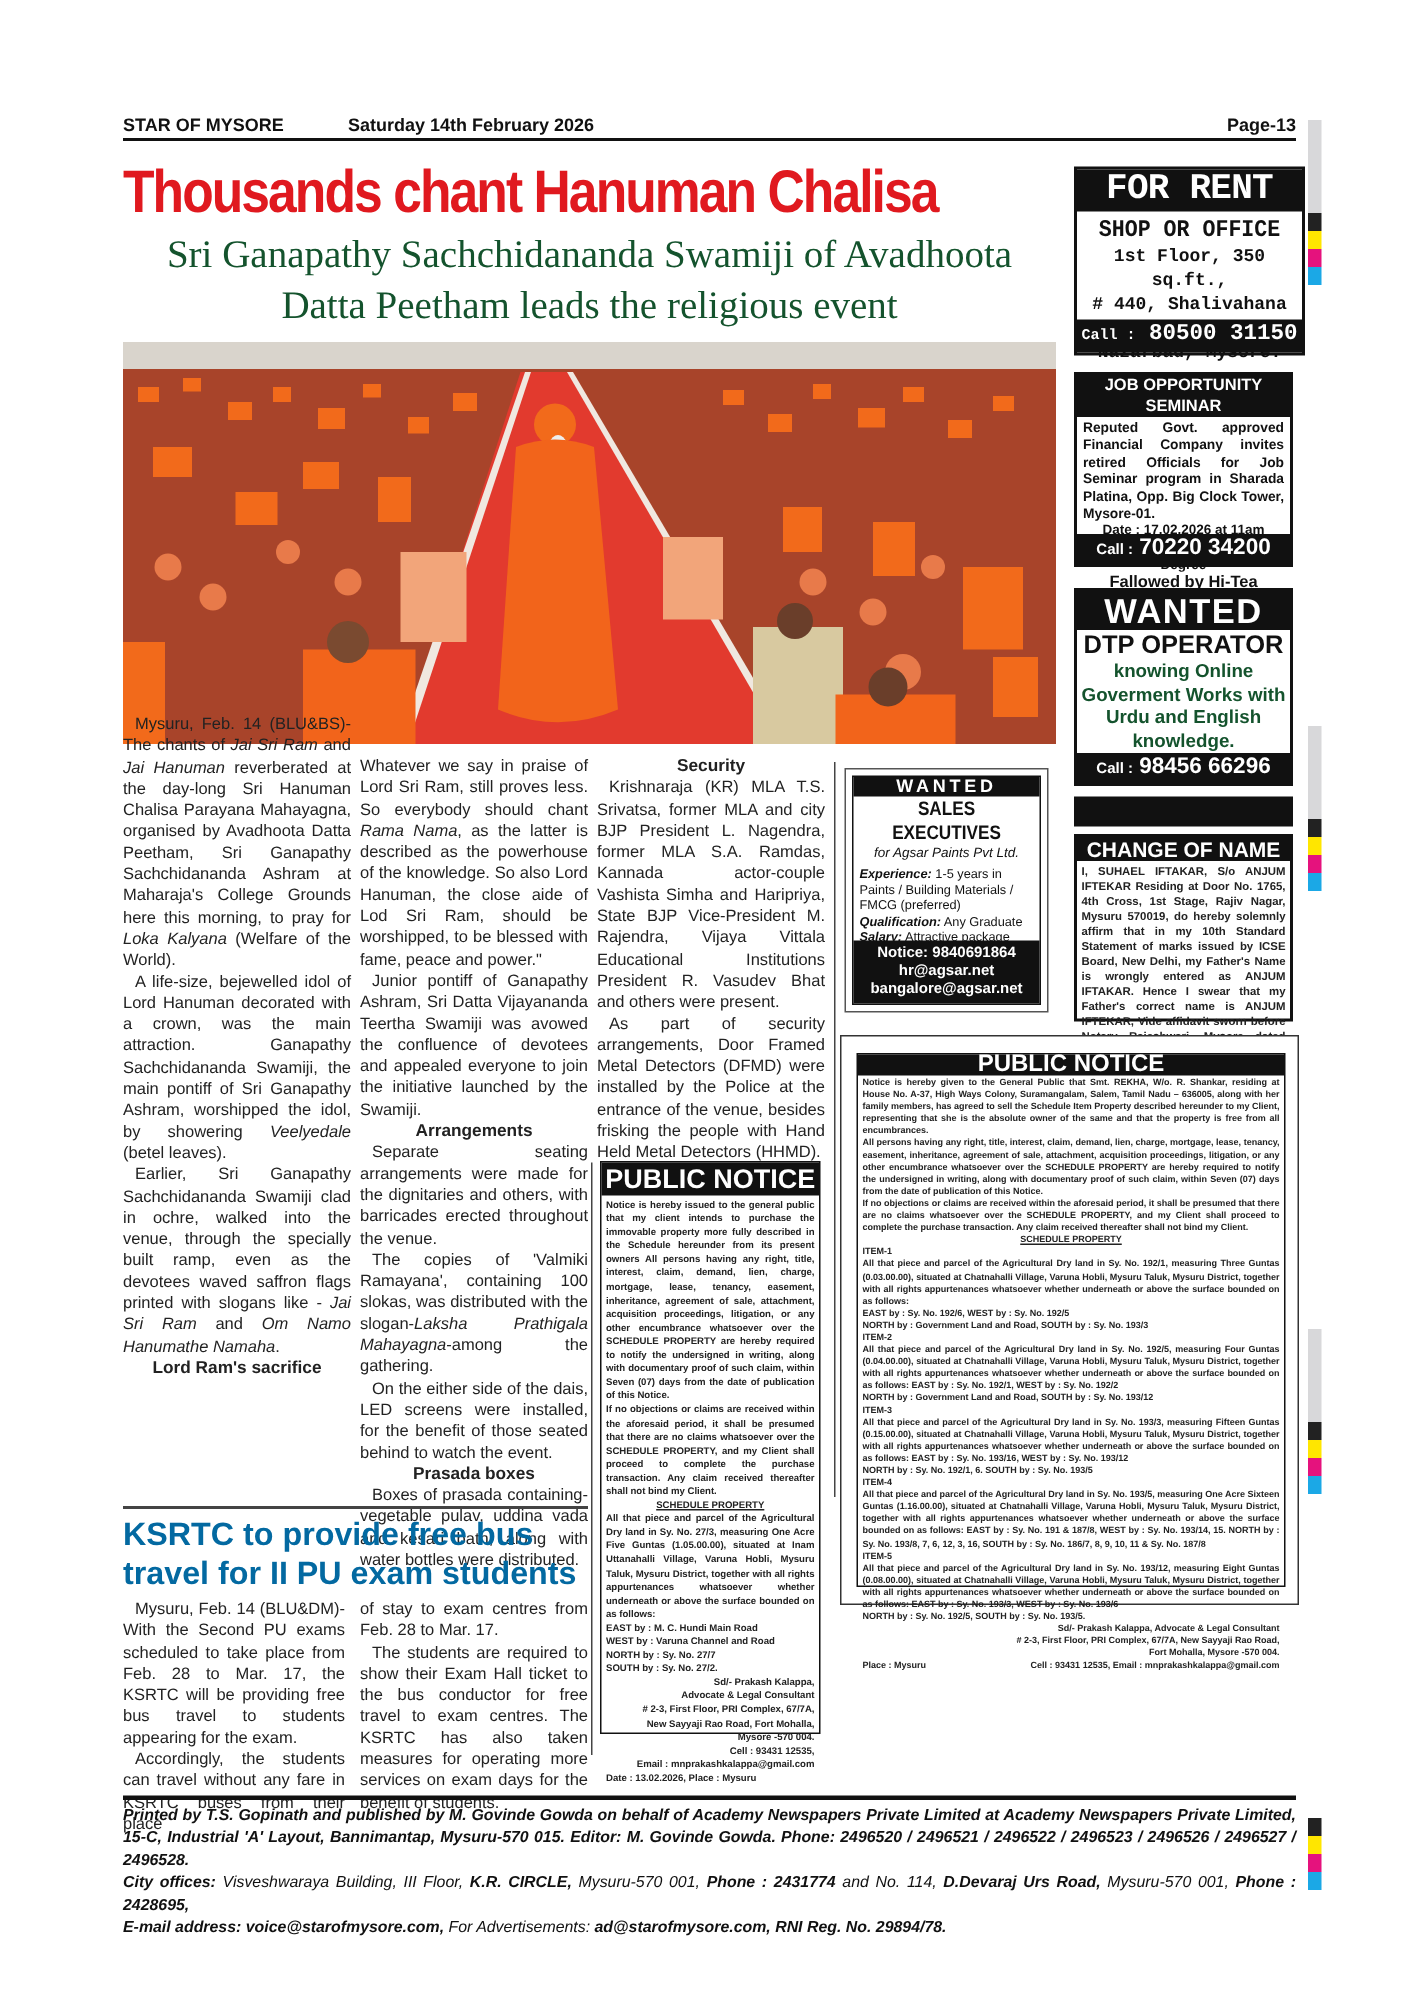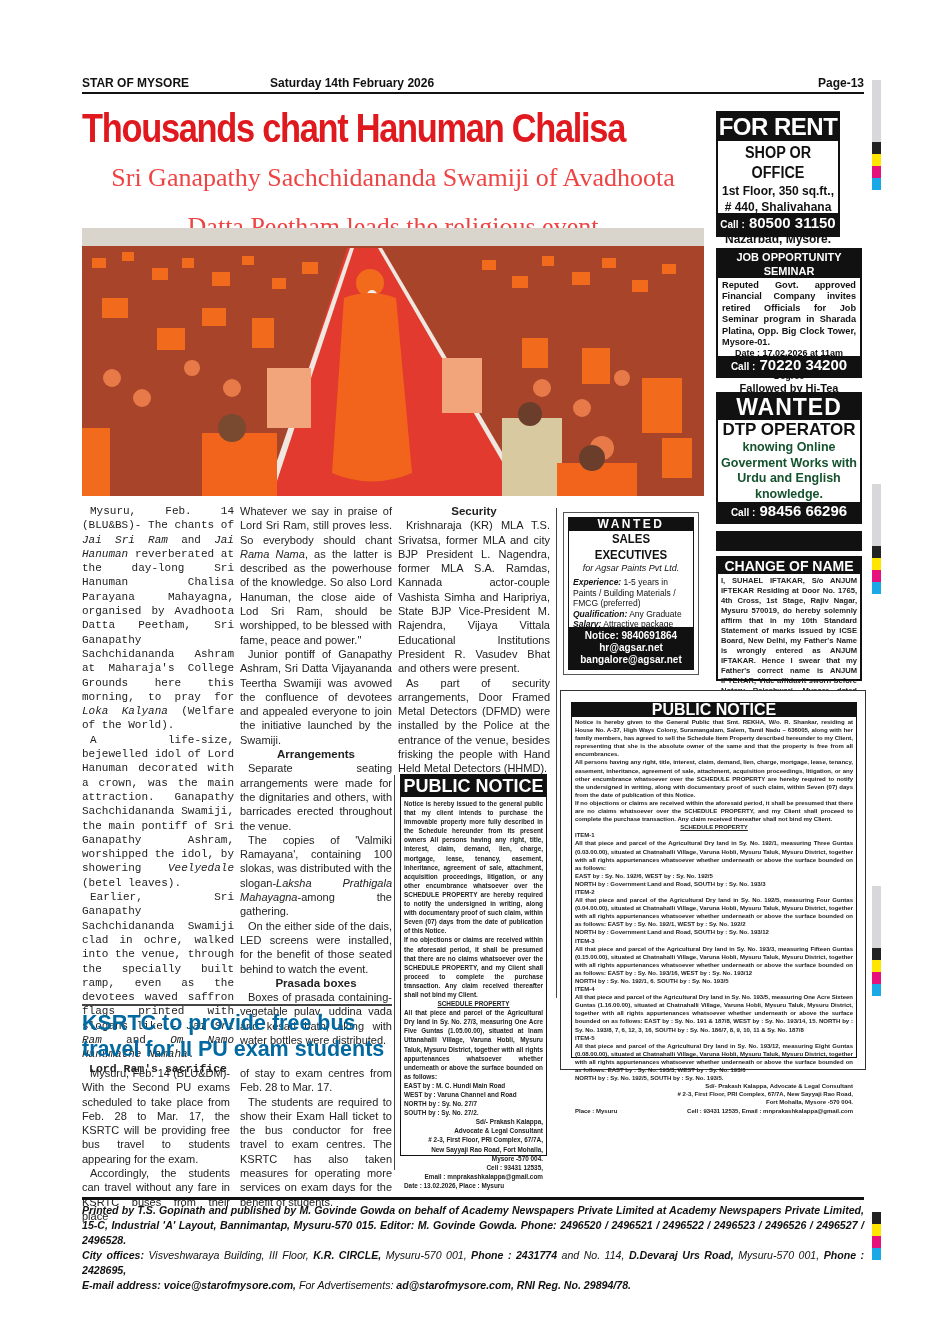--- a/index.html
+++ b/index.html
@@ -1,47 +1,47 @@
 <!DOCTYPE html>
 <html><head>
 <meta charset="utf-8">
 <style>
   * { box-sizing: border-box; margin: 0; padding: 0; }
   html, body { width: 945px; height: 1337px; background: #fff; overflow: hidden; }
   body { position: relative; font-family: "Liberation Sans", sans-serif; color: #111; }
 
   .masthead { position: absolute; left: 82px; top: 76px; width: 782px; height: 18px; border-bottom: 2px solid #111; display: flex; font-weight: bold; font-size: 12px; }
   .masthead .paper { width: 150px; }
-  .masthead .date { flex: 1; margin-left: 38px; }
+  .masthead .date { flex: 1; }
   .masthead .page { text-align: right; }
 
   .headline { position: absolute; left: 82px; top: 103px; width: 622px; font-family: "Liberation Sans", sans-serif; font-weight: bold; color: #e0191f; font-size: 40px; letter-spacing: -1.5px; transform: scaleX(0.86); transform-origin: left; white-space: nowrap; line-height: 50px; }
-  .subhead { position: absolute; left: 82px; top: 153px; width: 622px; text-align: center; font-family: "Liberation Serif", serif; font-size: 26px; line-height: 49px; color: #ef4444; }
+  .subhead { position: absolute; left: 82px; top: 153px; width: 622px; text-align: center; font-family: "Liberation Serif", serif; font-size: 26px; line-height: 34px; color: #14532d; }
 
   .photo { position: absolute; left: 82px; top: 228px; width: 622px; height: 268px; overflow: hidden; background: #c9331c; }
   .photo svg { width: 100%; height: 100%; display: block; }
 
   .col { position: absolute; font-size: 11px; line-height: 14.3px; text-align: justify; color: #222; }
   .col p { text-indent: 8px; }
   .col .sh { text-align: center; font-weight: bold; font-size: 11.5px; text-indent: 0; }
   .col i { font-style: italic; }
-  .c1 { left: 82px; top: 504px; width: 152px; font-family: Liberation Mono, monospace; }
+  .c1 { left: 82px; top: 476px; width: 152px; }
   .c2 { left: 240px; top: 504px; width: 152px; }
   .c3 { left: 398px; top: 504px; width: 152px; }
 
   .vrule { position: absolute; width: 1px; background: #444; }
 
   .ksrtc-rule { position: absolute; left: 82px; top: 1004px; width: 310px; height: 2px; background: #444; }
   .ksrtc-head { position: absolute; left: 82px; top: 1010px; width: 310px; font-weight: bold; font-size: 21.5px; line-height: 26px; color: #0369a1; }
   .k1 { left: 82px; top: 1066px; width: 148px; }
   .k2 { left: 240px; top: 1066px; width: 152px; }
 
   .ad { position: absolute; border: 2px solid #111; background: #fff; text-align: center; }
   .ad .bar { background: #111; color: #fff; font-weight: bold; }
-  .rent { left: 716px; top: 111px; width: 124px; height: 126px; }
+  .rent { left: 716px; top: 111px; width: 154px; height: 126px; font-family: Liberation Mono, monospace; }
   .rent .title { font-size: 24px; line-height: 28px; letter-spacing: -0.5px; }
   .rent .l1 { font-weight: bold; font-size: 16px; line-height: 20px; margin-top: 2px; transform: scaleX(0.9); }
   .rent .l2 { font-size: 12px; line-height: 16px; font-weight: bold; }
   .rent .call { position: absolute; bottom: 0; left: 0; right: 0; font-size: 15px; line-height: 20px; text-align: center; }
   .call small { font-size: 10px; }
 
   .job { left: 716px; top: 248px; width: 146px; height: 130px; }
   .job .title { font-size: 11px; line-height: 14px; }
   .job .body { font-size: 9.2px; line-height: 11.4px; font-weight: bold; text-align: justify; padding: 2px 4px 0; }
   .job .c { text-align: center; font-size: 9px; line-height: 11.5px; font-weight: bold; }

